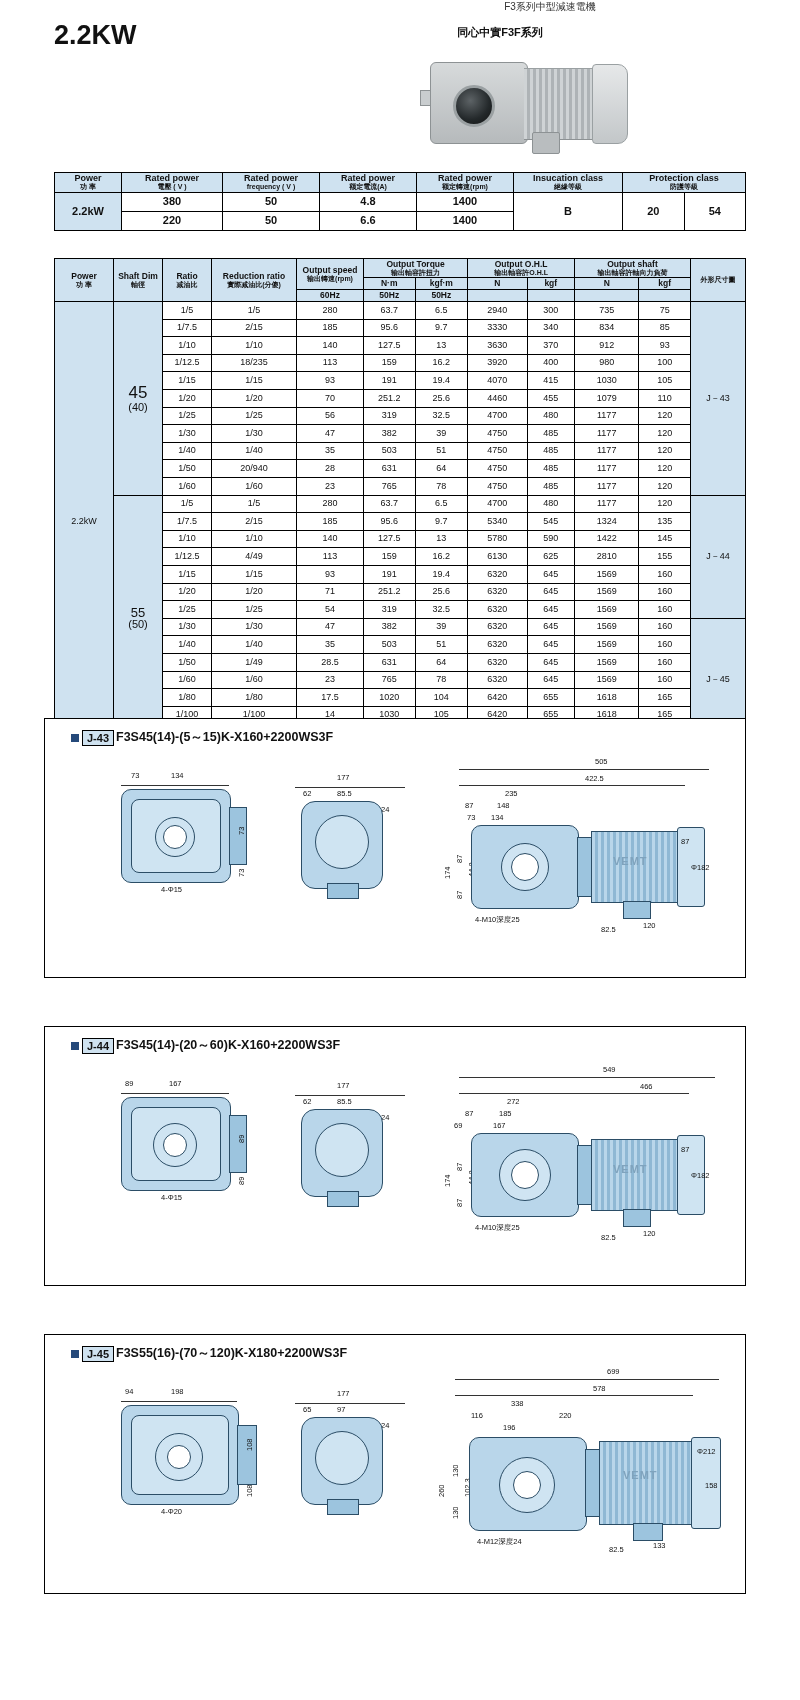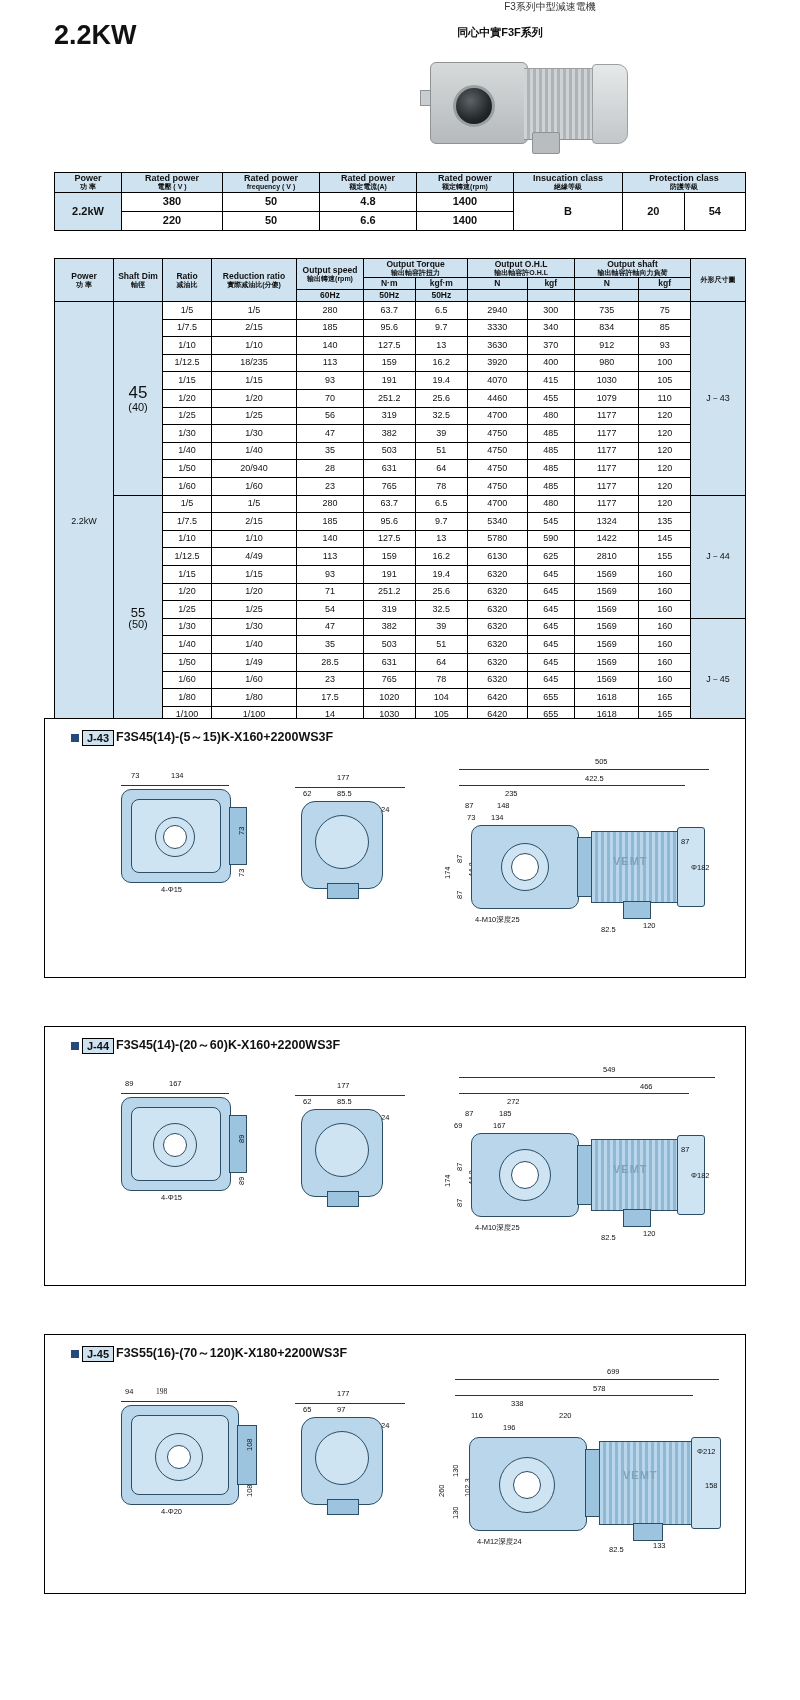--- a/index.html
+++ b/index.html
@@ -667,21 +667,21 @@
     </div>
 
     <div class="dwg" style="left:60px;top:58px;width:150px;height:125px;">
       <div class="blk" style="left:16px;top:12px;width:116px;height:98px;border-radius:10px;"></div>
       <div class="blk-l" style="left:26px;top:22px;width:96px;height:78px;border-radius:8px;"></div>
       <div class="circ" style="left:50px;top:40px;width:46px;height:46px;"></div>
       <div class="circ" style="left:62px;top:52px;width:22px;height:22px;background:#fff;"></div>
       <div class="blk-d" style="left:132px;top:32px;width:18px;height:58px;"></div>
       <div class="line" style="left:16px;top:8px;width:116px;height:1px;"></div>
       <div class="dim" style="left:20px;top:-6px;">94</div>
-      <div class="dim" style="left:51px;top:-6px;font-family:Liberation Serif, serif;">198</div>
+      <div class="dim" style="left:66px;top:-6px;">198</div>
       <div class="dimv" style="left:140px;top:58px;">108</div>
       <div class="dimv" style="left:140px;top:104px;">108</div>
       <div class="dim" style="left:56px;top:114px;">4-Φ20</div>
     </div>
 
     <div class="dwg" style="left:240px;top:46px;width:130px;height:130px;">
       <div class="line" style="left:10px;top:22px;width:110px;height:1px;"></div>
       <div class="dim" style="left:52px;top:8px;">177</div>
       <div class="dim" style="left:18px;top:24px;">65</div>
       <div class="dim" style="left:52px;top:24px;">97</div>

